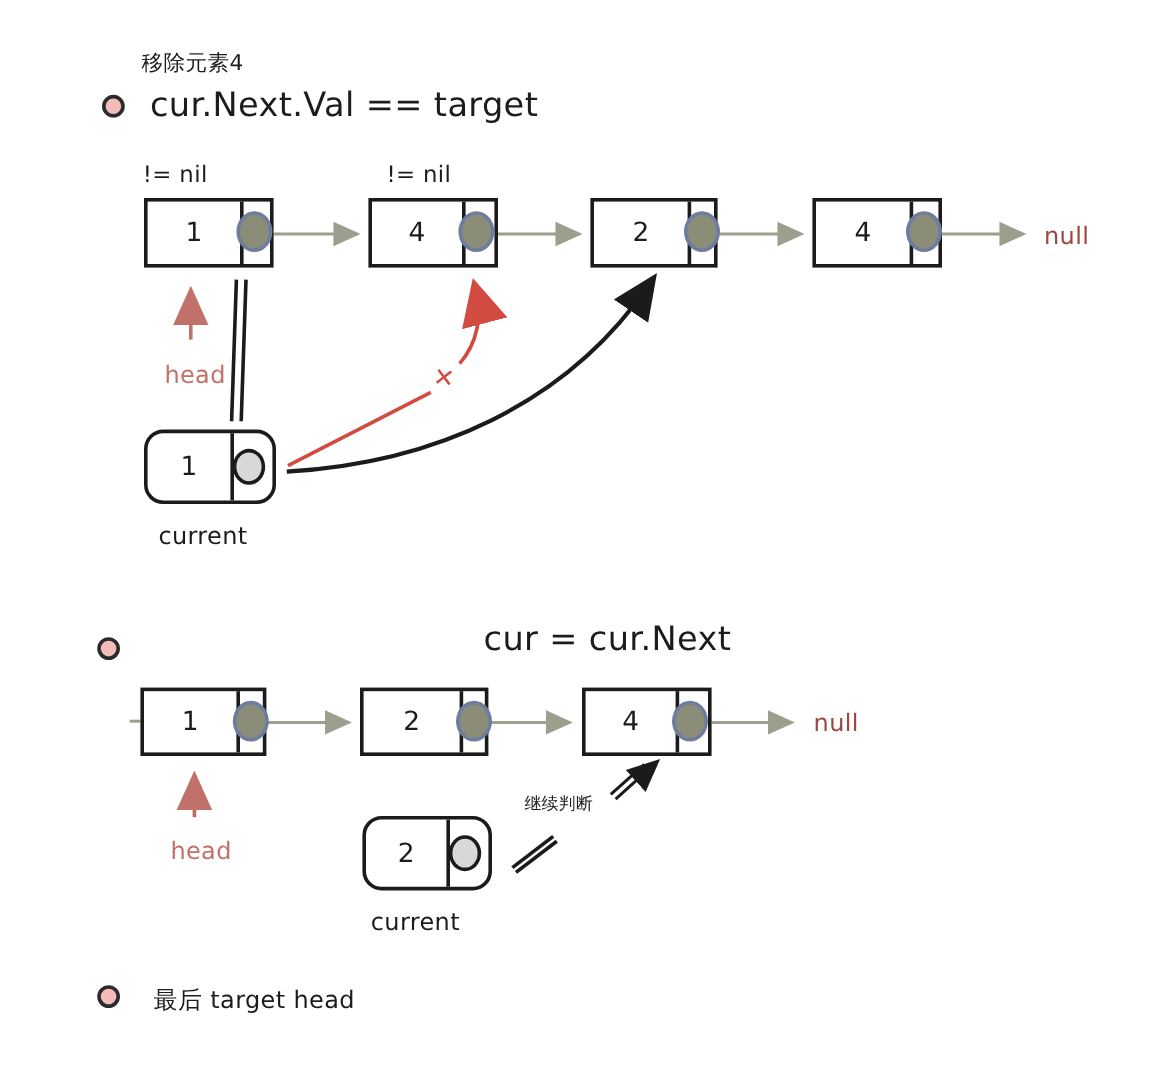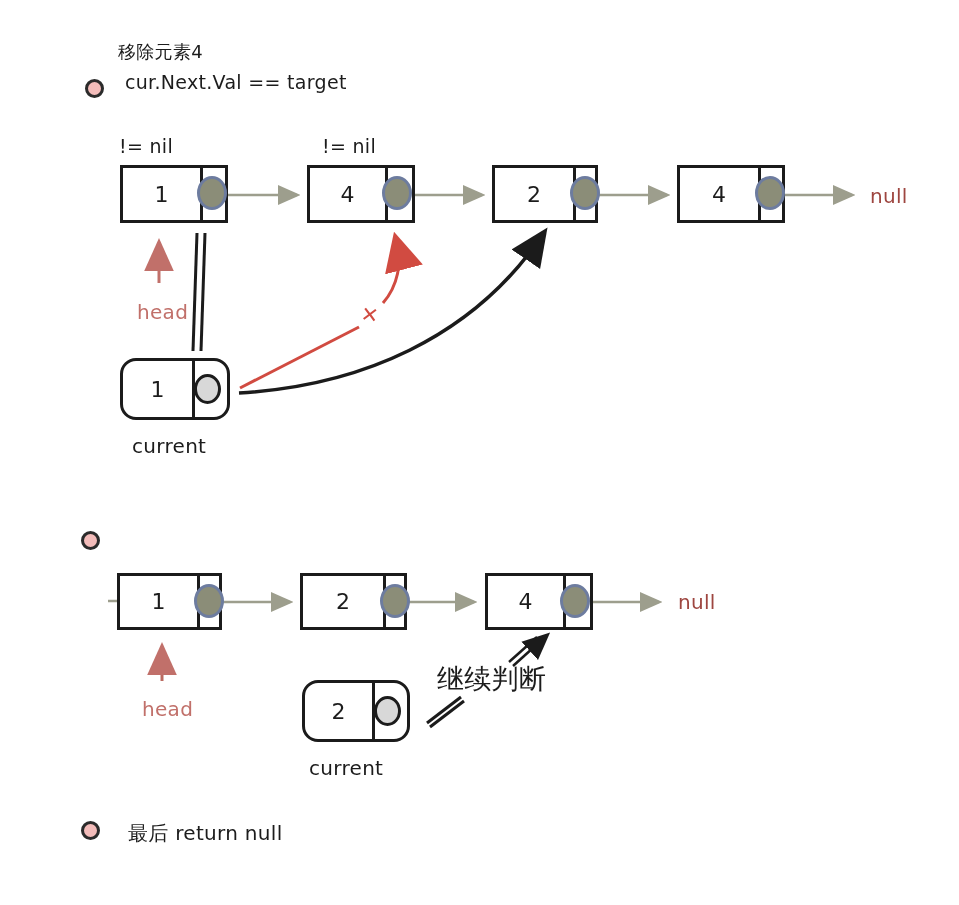--- a/index.html
+++ b/index.html
@@ -2,21 +2,21 @@
 <html><head>
 <meta charset="utf-8">
 <style>
   html,body { margin:0; padding:0; background:#ffffff; }
   .canvas {
     position:relative; width:959px; height:905px; background:#ffffff;
     font-family:"DejaVu Sans", sans-serif; color:#1c1c1c; overflow:hidden;
   }
   svg.overlay { position:absolute; left:0; top:0; width:959px; height:905px; z-index:1; }
   .t { position:absolute; white-space:nowrap; z-index:3; letter-spacing:0.3px; }
-  .code { font-size:19px; font-weight:500; }
+  .code { font-size:28px; font-weight:500; }
   .cjk  { font-size:18px; font-weight:500; }
   .small{ font-size:19px; font-weight:500; }
   .salmon { color:#c1706a; }
   .nullc  { color:#9e4640;text-align:right; }
   .redc   { color:#d14b41; font-weight:700; }
   .bullet {
     position:absolute; width:13px; height:13px; border-radius:50%;
     background:#f3bcba; border:3.5px solid #2b2b2b; box-sizing:content-box; z-index:3;
   }
   .node {
@@ -137,20 +137,21 @@
   <div class="t redc xmark" style="left:361px; top:303px;">✕</div>
 
   <div class="node curnode" style="left:120px; top:358px; width:110px; height:62px;">
     <span class="val" style="left:0; width:69px;">1</span>
     <span class="vdiv" style="left:69px;"></span>
     <span class="dot cur" style="left:71px; top:13px;"></span>
   </div>
   <div class="t" style="left:132px; top:434px; font-size:20px; font-weight:500;">current</div>
 
   <span class="bullet" style="left:81px; top:531px;"></span>
+  <div class="t code" style="left:403px; top:516px;">cur = cur.Next</div>
 
   <div class="node" style="left:117px; top:573px; width:105px; height:57px;">
     <span class="val" style="left:0; width:77px;">1</span>
     <span class="vdiv" style="left:77px;"></span>
     <span class="dot list" style="left:74px; top:7.5px;"></span>
   </div>
   <div class="node" style="left:300px; top:573px; width:107px; height:57px;">
     <span class="val" style="left:0; width:80px;">2</span>
     <span class="vdiv" style="left:80px;"></span>
     <span class="dot list" style="left:77px; top:7.5px;"></span>
@@ -158,25 +159,25 @@
   <div class="node" style="left:485px; top:573px; width:108px; height:57px;">
     <span class="val" style="left:0; width:75px;">4</span>
     <span class="vdiv" style="left:75px;"></span>
     <span class="dot list" style="left:72px; top:7.5px;"></span>
   </div>
 
   <div class="t nullc" style="left:678px; top:590px; font-size:20px;">null</div>
 
   <div class="t salmon" style="left:142px; top:697px; font-size:20px;">head</div>
 
-  <div class="t" style="left:437px; top:661px; font-size:27px; font-weight:500;">继续判断</div>
+  <div class="t" style="left:437px; top:661px; font-size:14px; font-weight:500;">继续判断</div>
 
   <div class="node curnode" style="left:302px; top:680px; width:108px; height:62px;">
     <span class="val" style="left:0; width:67px;">2</span>
     <span class="vdiv" style="left:67px;"></span>
     <span class="dot cur" style="left:69px; top:13px;"></span>
   </div>
   <div class="t" style="left:309px; top:756px; font-size:20px; font-weight:500;">current</div>
 
   <span class="bullet" style="left:81px; top:821px;"></span>
-  <div class="t" style="left:128px; top:820px; font-size:20px; font-weight:500;">最后 return null</div>
+  <div class="t" style="left:128px; top:820px; font-size:20px; font-weight:500;">最后 target head</div>
 
 </div>
 
 </body></html>

